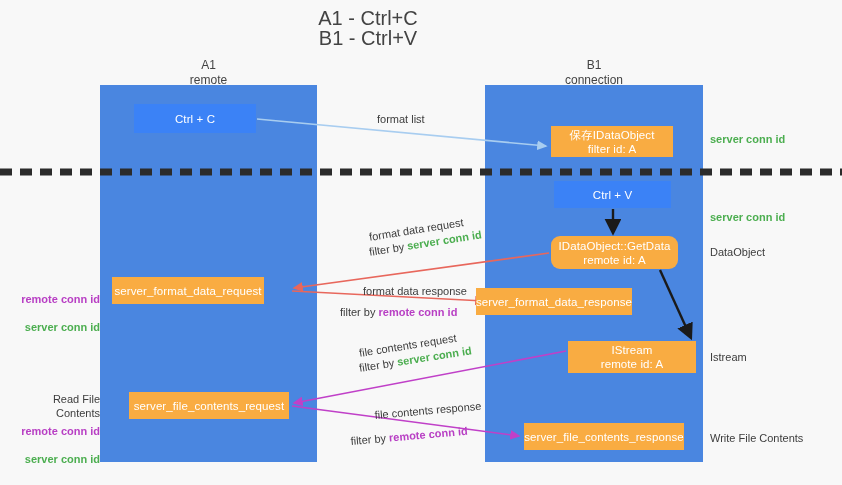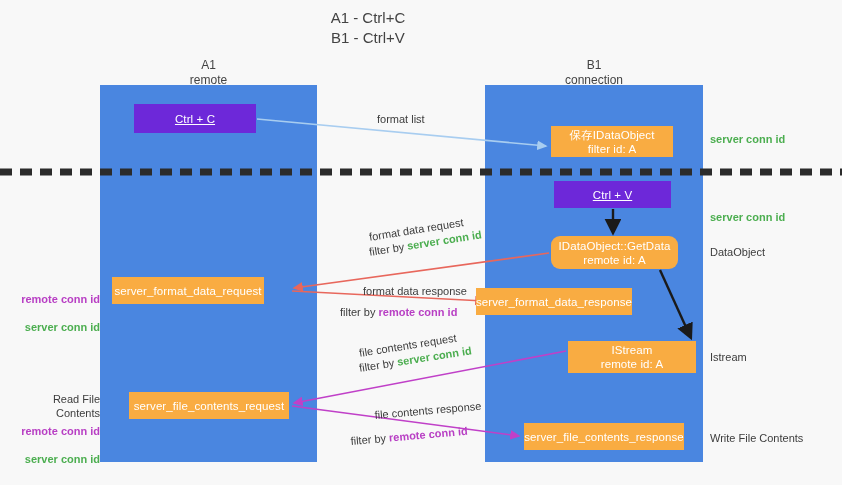--- a/index.html
+++ b/index.html
@@ -21,21 +21,21 @@
     width: 842px;
     height: 485px;
   }
   .abs { position: absolute; }
 
   
   #title {
     left: 0; top: 8px;
     width: 736px;
     text-align: center;
-    font-size: 15px;
+    font-size: 20px;
     line-height: 20px;
     color: #434343;
     white-space: pre-line;
   }
 
   
   .col-header {
     text-align: center;
     font-size: 12px;
     line-height: 15px;
@@ -60,21 +60,21 @@
     display: flex;
     align-items: center;
     justify-content: center;
     text-align: center;
     color: #ffffff;
     font-size: 11.5px;
     line-height: 14px;
     white-space: pre-line;
     letter-spacing: 0.1px;
   }
-  .box-green { background: #6d28d9; text-decoration: underline; }
+  .box-green { background: #3b82f6; }
   .box-orange { background: #f9ac42; }
 
   #box-ctrlc   { left: 134px; top: 104px; width: 122px; height: 29px; }
   #box-save    { left: 551px; top: 126px; width: 122px; height: 31px; }
   #box-ctrlv   { left: 554px; top: 181px; width: 117px; height: 27px; }
   #box-getdata { left: 551px; top: 236px; width: 127px; height: 33px; border-radius: 9px; }
   #box-sfdreq  { left: 112px; top: 277px; width: 152px; height: 27px; }
   #box-sfdresp { left: 476px; top: 288px; width: 156px; height: 27px; }
   #box-istream { left: 568px; top: 341px; width: 128px; height: 32px; }
   #box-sfcreq  { left: 129px; top: 392px; width: 160px; height: 27px; }

